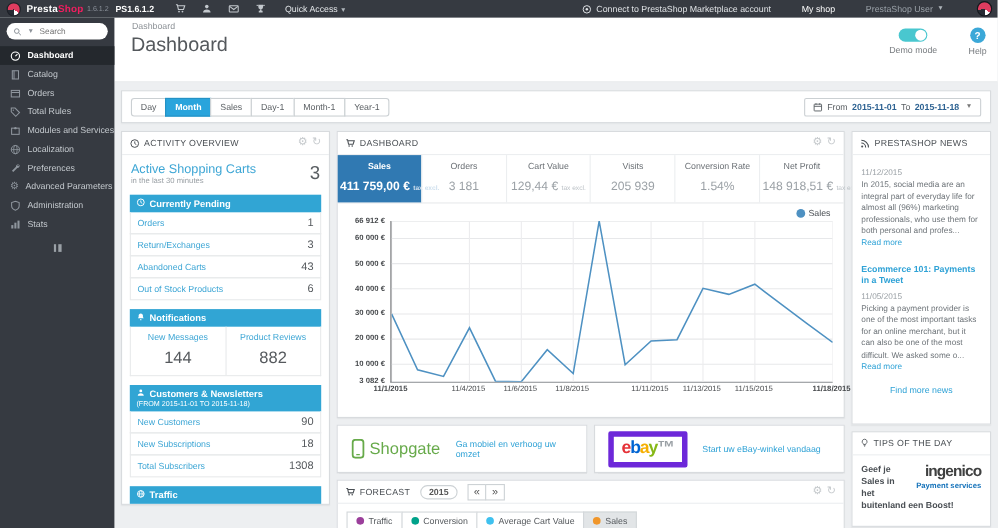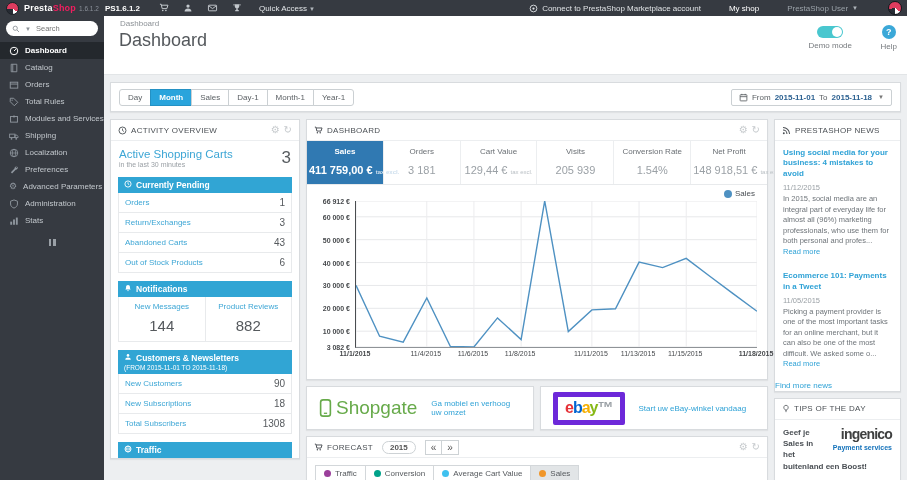--- a/index.html
+++ b/index.html
@@ -119,21 +119,21 @@
   .ldot{width:8px;height:8px;border-radius:50%;background:#4e91c2}
   .ylab{position:absolute;left:0;width:31px;text-align:right;font-size:7px;font-weight:bold;color:#46494c;
         transform:translateY(-50%);white-space:nowrap}
   .xlab{position:absolute;font-size:7px;color:#46494c;transform:translateX(-50%);white-space:nowrap}
   .xlab.b{font-weight:bold}
 
   
   .banners{display:flex;gap:6px;margin-top:6px}
   .banner{flex:1;display:flex;align-items:center;gap:14px;padding:6px 12px;height:44px;box-sizing:border-box}
   .shopgate-logo{display:flex;align-items:center;gap:4px;color:#67aa4a}
-  .shopgate-logo .nm{font-size:19px;color:#67aa4a}
+  .shopgate-logo .nm{font-size:15px;color:#67aa4a}
   .blink{font-size:8px;color:#2fa2d6;cursor:pointer}
   .ebay-box{border:5px solid #6d28d9;border-radius:2px;padding:2px 7px 3px;background:#fff}
   .ebay-box span{font-size:16px;font-weight:bold;letter-spacing:-1px}
   .eb-e{color:#e53238}.eb-b{color:#0064d2}.eb-a{color:#f5af02}.eb-y{color:#86b817}
   .tm{font-size:5px;color:#9aa0a5;vertical-align:top}
 
   
   .f-year{border:1px solid #cdd2d5;border-radius:9px;padding:1px 7px;font-size:8px;font-weight:bold;color:#555;
           margin-left:5px}
   .f-nav{display:inline-flex;margin-left:5px}
@@ -145,21 +145,21 @@
   .fpill+.fpill{margin-left:-1px}
   .fpill.active{background:#e2e5e7}
   .fdot{width:7px;height:7px;border-radius:50%;flex:none}
 
   
   .article{padding:7px 8px 2px}
   .a-title{color:#2fa2d6;font-size:8px;font-weight:bold;line-height:1.3;cursor:pointer}
   .a-date{color:#9aa0a5;font-size:7.5px;margin:4px 0 2px}
   .a-x{color:#6e7479;font-size:7.5px;line-height:1.4}
   .a-more{color:#2fa2d6;cursor:pointer}
-  .find-more{text-align:left;padding:9px 0 1px;font-size:8px;color:#2fa2d6;cursor:pointer}
+  .find-more{text-align:center;padding:9px 0 26px;font-size:8px;color:#2fa2d6;cursor:pointer}
   .tips-body{padding:7px 8px;font-size:7.5px;color:#6e7479;line-height:1.45}
   .ing{float:right;width:66px;text-align:right;margin:0 0 2px 4px}
   .ing-name{font-size:14px;font-weight:bold;color:#3f4040;letter-spacing:-.8px;line-height:1}
   .ing-tag{font-size:7px;font-weight:bold;color:#1472ba;line-height:1.15;margin-top:1px}
   .tips-h{font-weight:bold;color:#4a4f54;font-size:8px;line-height:1.4;margin-bottom:5px}
 </style>
 </head>
 <body>
 
 <div class="topbar">
@@ -266,31 +266,20 @@
         <svg width="10" height="10" viewBox="0 0 16 16">
           <rect x="2.5" y="4" width="11" height="9" fill="none" stroke="currentColor" stroke-width="1.5"></rect>
           <circle cx="8" cy="4" r="1.7" fill="currentColor"></circle>
         </svg>
       </span>
     <span class="lab">Modules and Services</span>
   </div>
   <div class="s-item">
     <span class="ic">
         <svg width="10" height="10" viewBox="0 0 16 16">
-          <rect x="1" y="5" width="8.5" height="5.5" fill="none" stroke="currentColor" stroke-width="1.4"></rect>
-          <path d="M9.5 6.5h3L14.5 9v1.5h-5z" fill="none" stroke="currentColor" stroke-width="1.4"></path>
-          <circle cx="4" cy="12.5" r="1.4" fill="currentColor"></circle>
-          <circle cx="11.5" cy="12.5" r="1.4" fill="currentColor"></circle>
-        </svg>
-      </span>
-    <span class="lab">Shipping</span>
-  </div>
-  <div class="s-item">
-    <span class="ic">
-        <svg width="10" height="10" viewBox="0 0 16 16">
           <circle cx="8" cy="8" r="6" fill="none" stroke="currentColor" stroke-width="1.4"></circle>
           <ellipse cx="8" cy="8" rx="2.6" ry="6" fill="none" stroke="currentColor" stroke-width="1.2"></ellipse>
           <path d="M2 8h12" stroke="currentColor" stroke-width="1.2"></path>
         </svg>
       </span>
     <span class="lab">Localization</span>
   </div>
   <div class="s-item">
     <span class="ic">
         <svg width="10" height="10" viewBox="0 0 16 16">
@@ -648,21 +637,20 @@
             <span class="ic">
                 <svg width="9" height="9" viewBox="0 0 16 16">
                   <circle cx="3.2" cy="12.8" r="1.7" fill="currentColor"></circle>
                   <path d="M1.8 7.2a7 7 0 017 7M1.8 2.6A11.6 11.6 0 0113.4 14.2" fill="none" stroke="currentColor" stroke-width="1.8"></path>
                 </svg>
               </span>
             <span class="ttl">PRESTASHOP NEWS</span>
             <span class="sp"></span>
           </div>
           <div class="article">
-            <div class="a-title">Using social media for your business: 4 mistakes to avoid</div>
             <div class="a-date">11/12/2015</div>
             <div class="a-x"><span>In 2015, social media are an integral part of everyday life for almost all (96%) marketing professionals, who use them for both personal and profes...</span> <span class="a-more">Read more</span></div>
           </div>
           <div class="article" style="padding-top:12px">
             <div class="a-title">Ecommerce 101: Payments in a Tweet</div>
             <div class="a-date">11/05/2015</div>
             <div class="a-x"><span>Picking a payment provider is one of the most important tasks for an online merchant, but it can also be one of the most difficult. We asked some o...</span><br><span class="a-more">Read more</span></div>
           </div>
           <div class="find-more">Find more news</div>
         </div>

